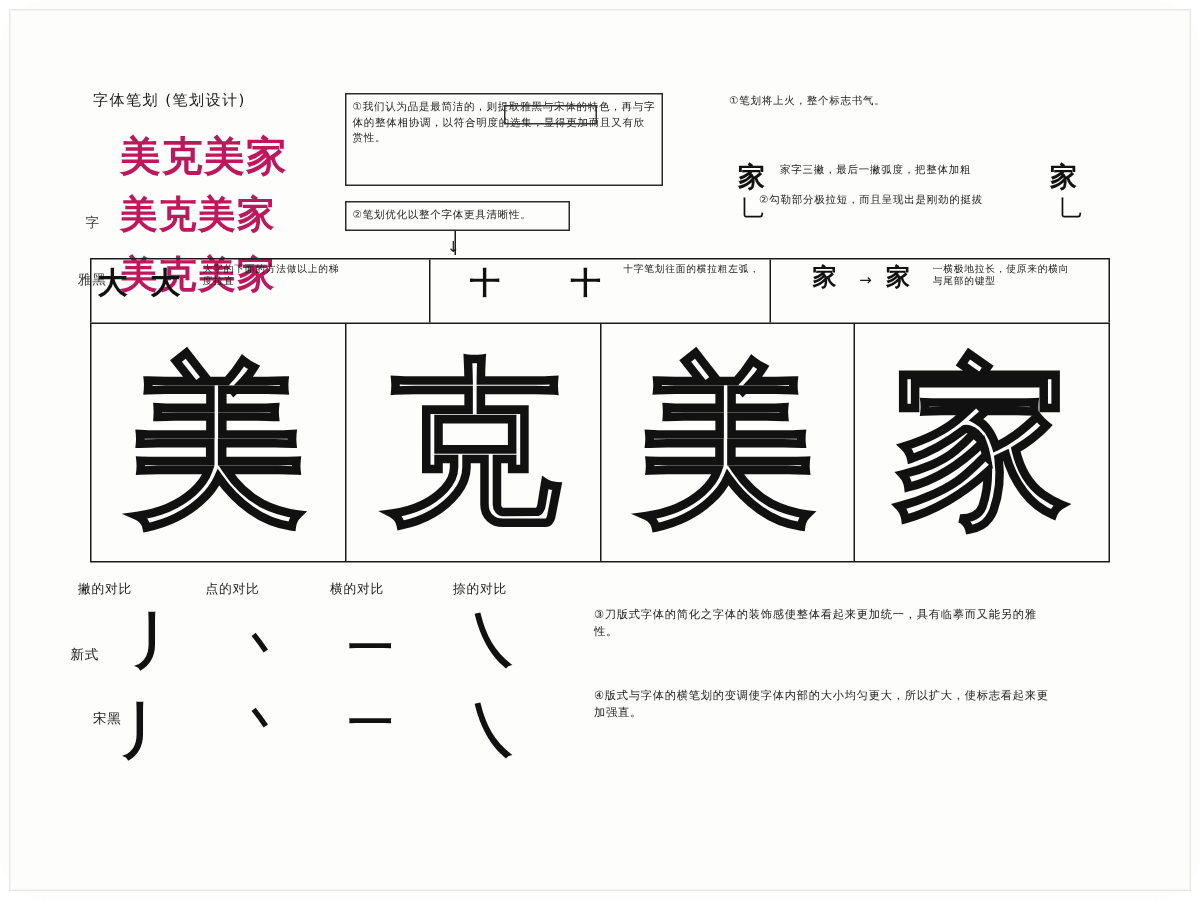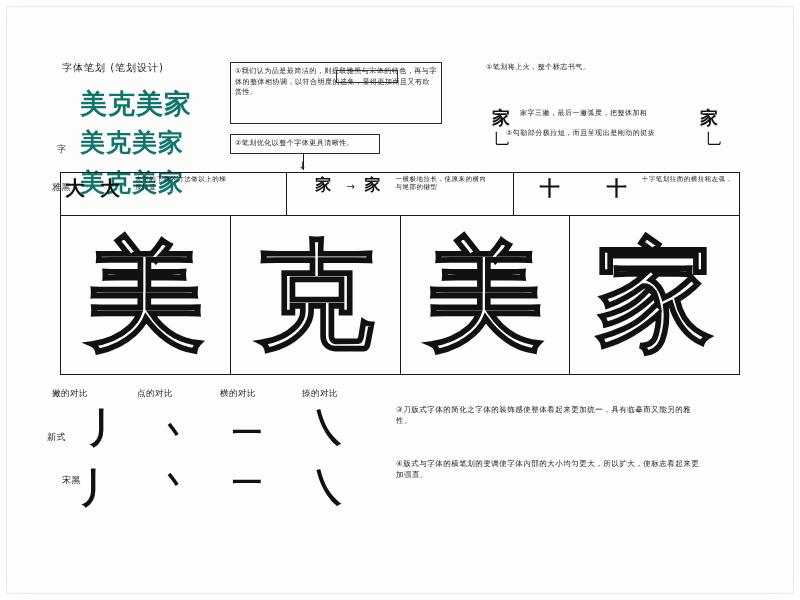--- a/index.html
+++ b/index.html
@@ -32,21 +32,21 @@
   }
   .small{font-size:9px;}
 
   
   .title{font-size:10px;letter-spacing:1px;}
 
   
   .logo-row{
     font-family:Liberation Sans, sans-serif;
     font-weight:bold;
-    color:#0f766e;
+    color:#be185d;
     letter-spacing:1px;
   }
   .logo-big{font-size:27px;}
   .logo-mid{font-size:25px;}
   .logo-label{font-size:9px;color:#333;}
 
   
   .noteblock{
     border:1px solid #2b2b2b;
     box-sizing:border-box;
@@ -160,30 +160,30 @@
   <div class="abs" style="left:494px;top:130px;font-size:15px;color:#111;">乚</div>
   <div class="abs" style="left:706px;top:130px;font-size:15px;color:#111;">乚</div>
 
   <div class="strip">
     <div class="scell">
       <span class="mark">大</span>
       <span class="mark">大</span>
       <span class="hand note">大字的下面的方法做以上的梯度拉直</span>
     </div>
     <div class="scell">
+      <span class="mark" style="margin-left:22px;">十</span>
+      <span class="mark" style="margin-left:32px;">十</span>
+      <span class="hand note">十字笔划往面的横拉粗左弧，</span>
+    </div>
+    <div class="scell">
       <span class="mark" style="margin-left:24px;font-size:16px;">家</span>
       <span class="hand" style="font-size:10px;margin-right:4px;">→</span>
       <span class="mark" style="font-size:16px;">家</span>
       <span class="hand note">一横极地拉长，使原来的横向与尾部的键型</span>
     </div>
-    <div class="scell">
-      <span class="mark" style="margin-left:22px;">十</span>
-      <span class="mark" style="margin-left:32px;">十</span>
-      <span class="hand note">十字笔划往面的横拉粗左弧，</span>
-    </div>
   </div>
 
   <div class="grid">
     <div class="cell">
       <div class="glyph outline">美</div>
     </div>
     <div class="cell">
       <div class="glyph outline">克</div>
     </div>
     <div class="cell">

